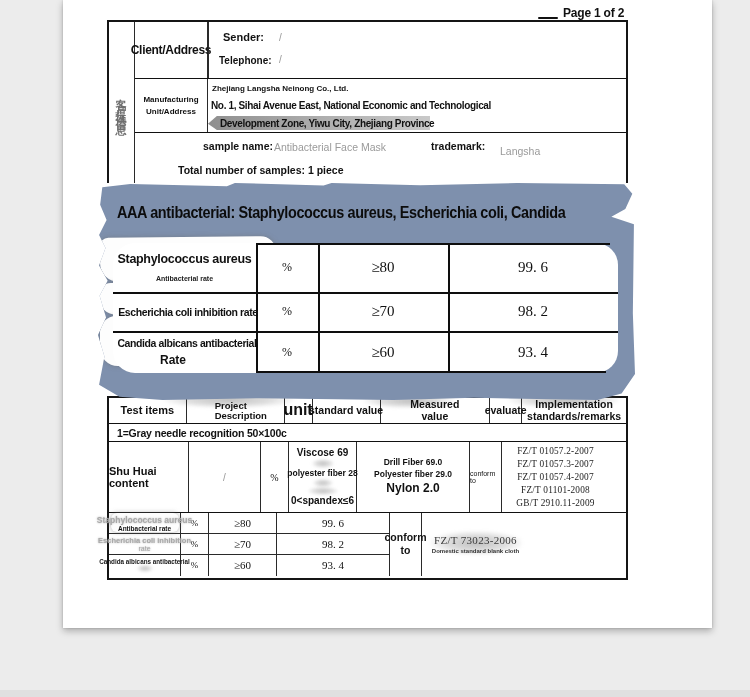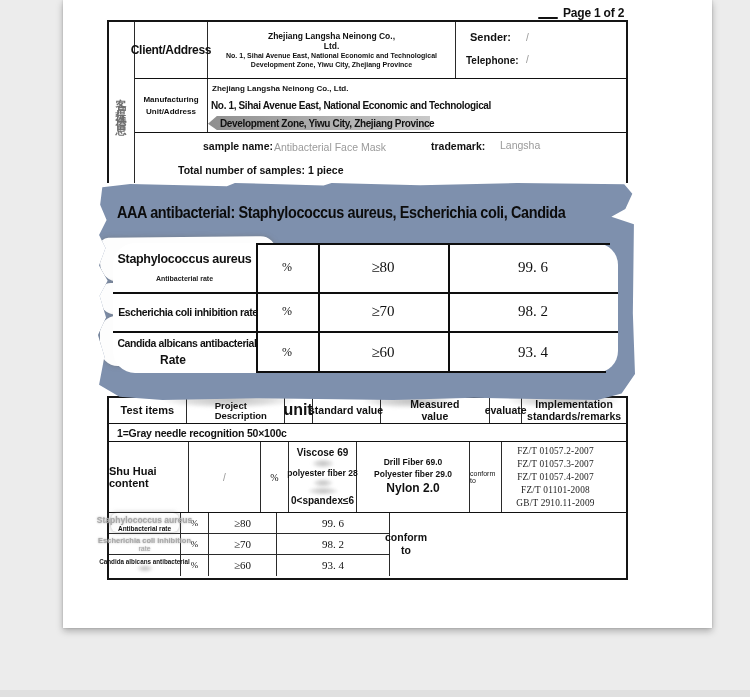--- a/index.html
+++ b/index.html
@@ -104,26 +104,20 @@
   <div class="abs dash"></div>
   <div class="abs page-num">Page 1 of 2</div>
 
   <div class="abs top-table">
     <div class="abs cn-strip">
       <span>客户提供信息</span>
     </div>
     <div class="tt-rows">
       <div class="tt-row r1">
         <div class="cell-label b" style="font-size:12px;letter-spacing:-0.3px;">Client/Address</div>
-        <div class="client-content">
-          <div class="b" style="font-size:8.5px;">Zhejiang Langsha Neinong Co.,</div>
-          <div class="b" style="font-size:8.5px;">Ltd.</div>
-          <div class="b" style="font-size:7px;">No. 1, Sihai Avenue East, National Economic and Technological</div>
-          <div class="b" style="font-size:7px;">Development Zone, Yiwu City, Zhejiang Province</div>
-        </div>
         <div class="sender-cell">
           <span class="b" style="font-size:11px;position:absolute;left:14px;top:9px;">Sender:</span>
           <span class="gray" style="font-size:10px;position:absolute;left:70px;top:10px;">/</span>
           <span class="b" style="font-size:10px;position:absolute;left:10px;top:33px;">Telephone:</span>
           <span class="gray" style="font-size:10px;position:absolute;left:70px;top:32px;">/</span>
         </div>
       </div>
 
       <div class="tt-row r2">
         <div class="cell-label" style="font-size:8px;font-weight:bold;line-height:1.5;">
@@ -137,21 +131,21 @@
             <div class="dev-band"></div>
             <div class="b" style="position:absolute;left:12px;top:1px;font-size:10px;letter-spacing:-0.35px;white-space:nowrap;">Development Zone, Yiwu City, Zhejiang Province</div>
           </div>
         </div>
       </div>
 
       <div class="tt-row r3">
         <span class="b" style="position:absolute;left:68px;top:7px;font-size:10.5px;">sample name:</span>
         <span class="gray" style="position:absolute;left:139px;top:8px;font-size:10.5px;">Antibacterial Face Mask</span>
         <span class="b" style="position:absolute;left:296px;top:7px;font-size:10.5px;">trademark:</span>
-        <span class="gray" style="position:absolute;left:365px;top:6px;font-size:10.5px;">Langsha</span>
+        <span class="gray" style="position:absolute;left:365px;top:12px;font-size:10.5px;">Langsha</span>
       </div>
 
       <div class="tt-row r4">
         <span class="b" style="position:absolute;left:43px;top:4px;font-size:10.5px;">Total number of samples: 1 piece</span>
       </div>
     </div>
   </div>
 
   <div class="abs banner" style="background:#7e90ad;">
     <div class="banner-title">AAA antibacterial: Staphylococcus aureus, Escherichia coli, Candida</div>
@@ -311,18 +305,23 @@
         <div class="subrow">
             <span>93. 4</span>
           </div>
       </div>
 
       <div class="dcell w5 b" style="font-size:10.5px;line-height:1.3;">
         <div>conform</div>
         <div>to</div>
       </div>
 
+      <div class="dcell w6">
+        <div class="smudge abs" style="left:8px;top:18px;width:92px;height:24px;"></div>
+        <div class="serif" style="font-size:11px;color:#3a3a3a;z-index:1;letter-spacing:.3px;">FZ/T 73023-2006</div>
+        <div class="b" style="font-size:6px;color:#333;z-index:1;margin-top:2px;">Domestic standard blank cloth</div>
+      </div>
     </div>
   </div>
 
 </div>
 
 <div class="abs bottom-strip"></div>
 
 </body></html>

